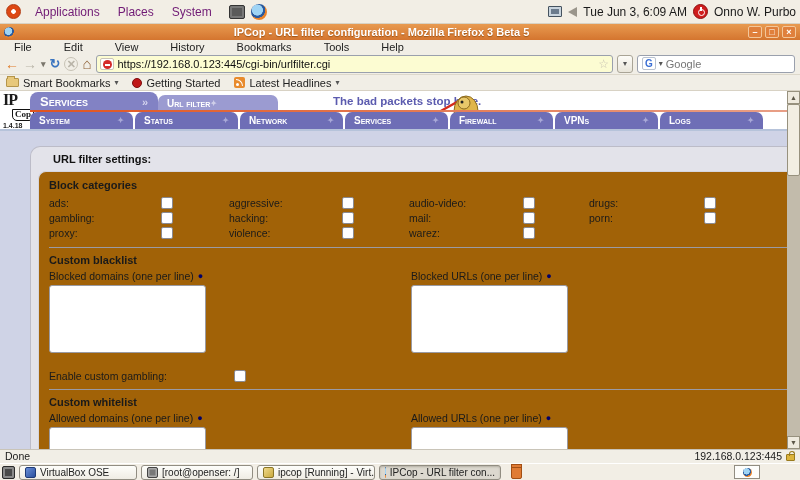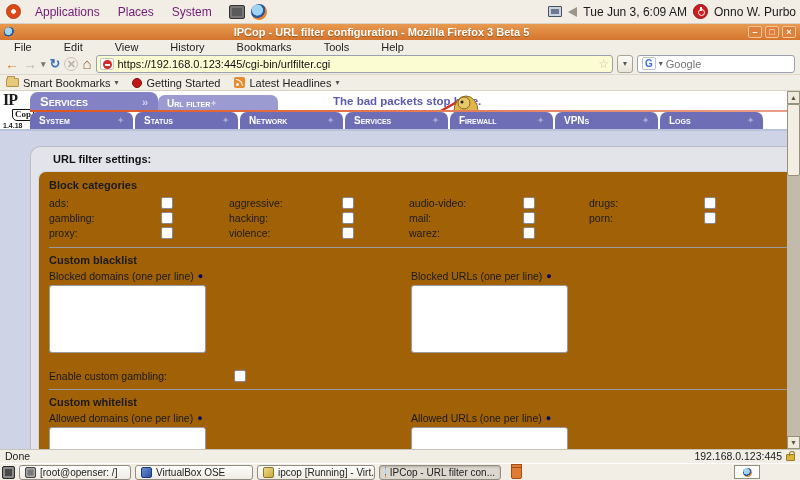--- a/index.html
+++ b/index.html
@@ -389,29 +389,29 @@
   <div class="statusbar">
     <span>Done</span>
     <span class="status-right">
       <span>192.168.0.123:445</span>
       <span class="lock-icon"></span>
     </span>
   </div>
 
   <div class="taskbar">
     <span class="wl-icon"></span>
+    <span class="task-btn" style="width:118px">
+      <span class="ticon vbox-icon"></span>
+      <span>VirtualBox OSE</span>
+    </span>
     <span class="task-btn" style="width:112px">
       <span class="ticon term2-icon"></span>
       <span>[root@openser: /]</span>
     </span>
     <span class="task-btn" style="width:118px">
-      <span class="ticon vbox-icon"></span>
-      <span>VirtualBox OSE</span>
-    </span>
-    <span class="task-btn" style="width:118px">
       <span class="ticon vm-icon"></span>
       <span>ipcop [Running] - Virt...</span>
     </span>
     <span class="task-btn active" style="width:122px">
       <span class="ff-mini"></span>
       <span>IPCop - URL filter con...</span>
     </span>
     <span class="trash-icon"></span>
     <span class="workspace">
       <span class="ff-mini" style="width:9px;height:9px"></span>

